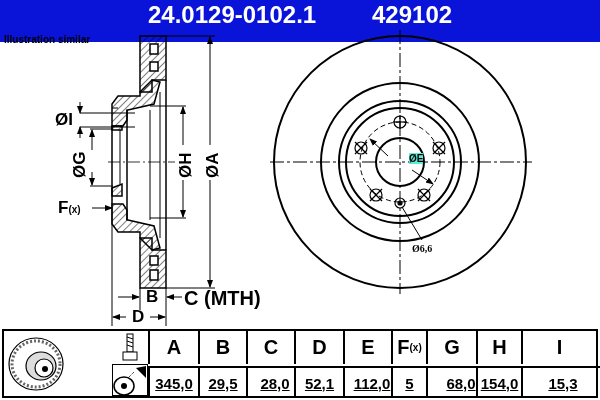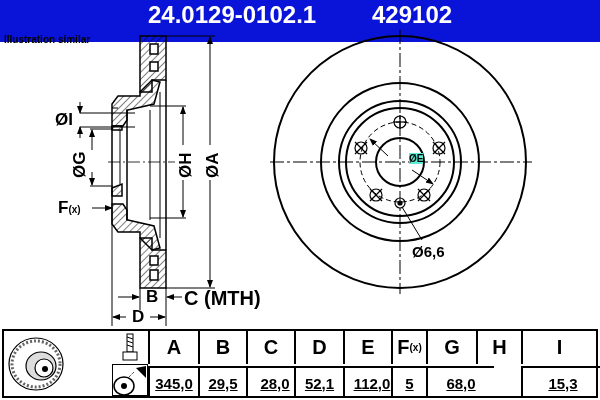--- a/index.html
+++ b/index.html
@@ -133,21 +133,21 @@
 <div class="lbl" style="left:55px;top:110px;font-size:17px;text-align:center;">ØI</div>
 <div class="lbl" style="left:70px;top:148px;font-size:17px;transform:rotate(-90deg);transform-origin:left top;top:178px;">ØG</div>
 <div class="lbl" style="left:176px;top:178px;font-size:17px;transform:rotate(-90deg);transform-origin:left top;">ØH</div>
 <div class="lbl" style="left:203px;top:178px;font-size:17px;transform:rotate(-90deg);transform-origin:left top;">ØA</div>
 <div class="lbl" style="left:58px;top:198px;font-size:17px;text-align:right;"><span>F</span><span style="font-size:10px;">(x)</span></div>
 <div class="lbl" style="left:146px;top:287px;font-size:17px;">B</div>
 <div class="lbl" style="left:184px;top:287px;font-size:20px;">C (MTH)</div>
 <div class="lbl" style="left:132px;top:307px;font-size:17px;">D</div>
 
 <div class="lbl" style="left:391px;top:153px;font-size:10px;background:#5eead4;margin-left:18px;">ØE</div>
-<div class="lbl" style="left:412px;top:243px;font-size:15px;">Ø6,6</div>
+<div class="lbl" style="left:412px;top:243px;font-size:10px;font-family:Liberation Serif, serif;">Ø6,6</div>
 
 <div class="tbl">
   <svg style="position:absolute;left:2px;top:4px;" width="60" height="58">
     <ellipse cx="30" cy="29" rx="27" ry="26" fill="#fff" stroke="#000" stroke-width="1.2"></ellipse>
     <ellipse cx="30" cy="29" rx="24" ry="23" fill="none" stroke="#666" stroke-width="3" stroke-dasharray="2,2"></ellipse>
     <ellipse cx="35" cy="31" rx="15" ry="14" fill="#ddd" stroke="#000" stroke-width="1.2"></ellipse>
     <ellipse cx="38" cy="33" rx="9" ry="9" fill="#fff" stroke="#000" stroke-width="1.2"></ellipse>
     <circle cx="39" cy="34" r="3" fill="#000"></circle>
   </svg>
   <svg style="position:absolute;left:116px;top:2px;" width="20" height="30">
@@ -178,14 +178,15 @@
   <div class="cell hdr" style="left:472px;width:45px;">H</div>
   <div class="cell hdr" style="left:517px;width:75px;">I</div>
 
   <div class="cell val" style="left:144px;width:50px;">345,0</div>
   <div class="cell val" style="left:194px;width:48px;">29,5</div>
   <div class="cell val" style="left:242px;width:56px;">28,0</div>
   <div class="cell val" style="left:290px;width:49px;">52,1</div>
   <div class="cell val" style="left:339px;width:56px;">112,0</div>
   <div class="cell val" style="left:387px;width:35px;">5</div>
   <div class="cell val" style="left:422px;width:68px;">68,0</div>
+  <div class="cell val" style="left:472px;width:45px;">154,0</div>
   <div class="cell val" style="left:517px;width:82px;">15,3</div>
 </div>
 
 </body></html>

